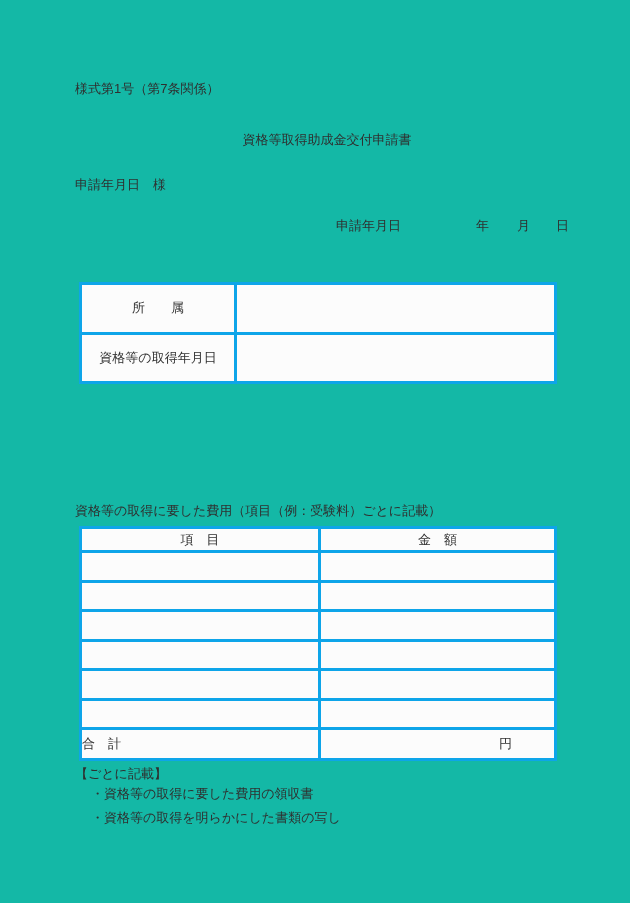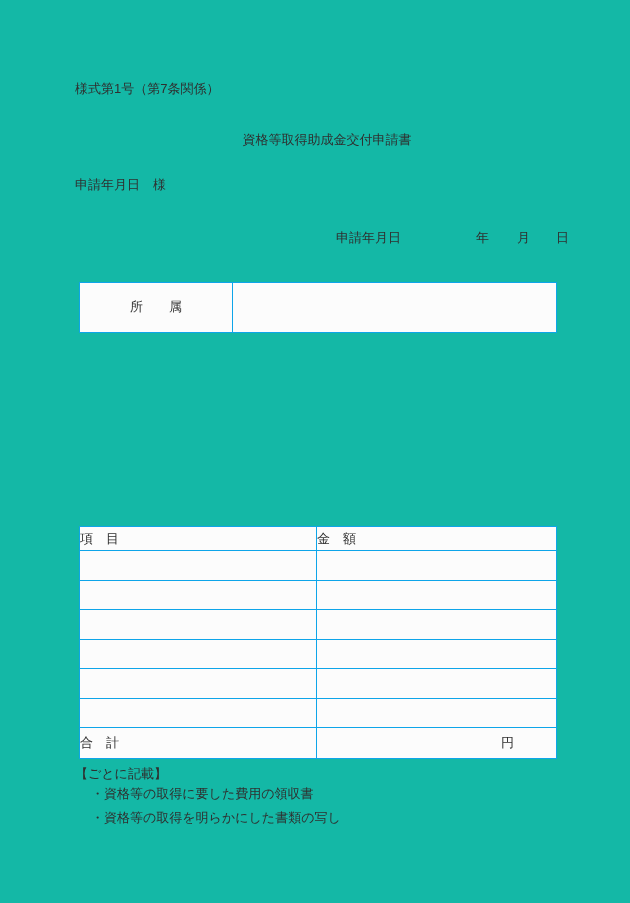--- a/index.html
+++ b/index.html
@@ -12,41 +12,41 @@
     font-size:13px;
     color:#2f2f2f;
     overflow:hidden;
   }
   .abs{position:absolute;white-space:pre;line-height:16px;}
 
   .form-number{left:75px;top:81px;}
   .doc-title{left:12px;top:132px;width:630px;text-align:center;white-space:pre;}
   .addressee{left:75px;top:177px;}
 
-  .date-line{left:336px;top:230px;width:240px;height:18px;}
+  .date-line{left:336px;top:218px;width:240px;height:18px;}
   .date-line span{position:absolute;top:0;}
   .date-label{left:0;}
   .u-year{left:140px;}
   .u-month{left:181px;}
   .u-day{left:220px;}
 
   table{border-collapse:collapse;position:absolute;table-layout:fixed;background:#fcfcfc;}
-  th,td{border:1px solid #0ea5e9;font-weight:normal;padding:0;vertical-align:middle;overflow:hidden;}
+  th,td{border:3px solid #0ea5e9;font-weight:normal;padding:0;vertical-align:middle;overflow:hidden;}
 
   .t1{left:79px;top:282px;width:478px;}
   .t1 tr{height:49.7px;}
   .t1 th{width:152px;text-align:center;}
   .t1 td{text-align:left;padding-left:8px;}
 
   .t2{left:79px;top:526px;width:478px;}
   .t2 .col-item{width:236px;}
   .t2 thead tr{height:24px;}
   .t2 tbody tr{height:29.5px;}
   .t2 tfoot tr{height:30.5px;}
-  .t2 th{text-align:left;}
+  .t2 th{text-align:center;}
   .t2 .total-label{text-align:left;}
   .t2 .yen{text-align:right;padding-right:42px;}
 
   .att-heading{left:75px;top:766px;}
   .att-item-0{left:91px;top:786px;}
   .att-item-1{left:91px;top:810px;}
 </style>
 </head>
 <body>
 
@@ -64,23 +64,28 @@
     <span class="u-month">月</span>
     <span class="u-day">日</span>
   </div>
 
   <table class="t1">
     <tbody>
       <tr>
         <th>所　　属</th>
         <td></td>
       </tr>
+      <tr>
+        <th>資格等の取得年月日</th>
+        <td></td>
+      </tr>
     </tbody>
   </table>
 
+  <div class="abs" style="left:75px;top:503px;">資格等の取得に要した費用（項目（例：受験料）ごとに記載）</div>
 
   <table class="t2">
     <thead>
       <tr>
         <th class="col-item">項　目</th>
         <th>金　額</th>
       </tr>
     </thead>
     <tbody>
       <tr>

